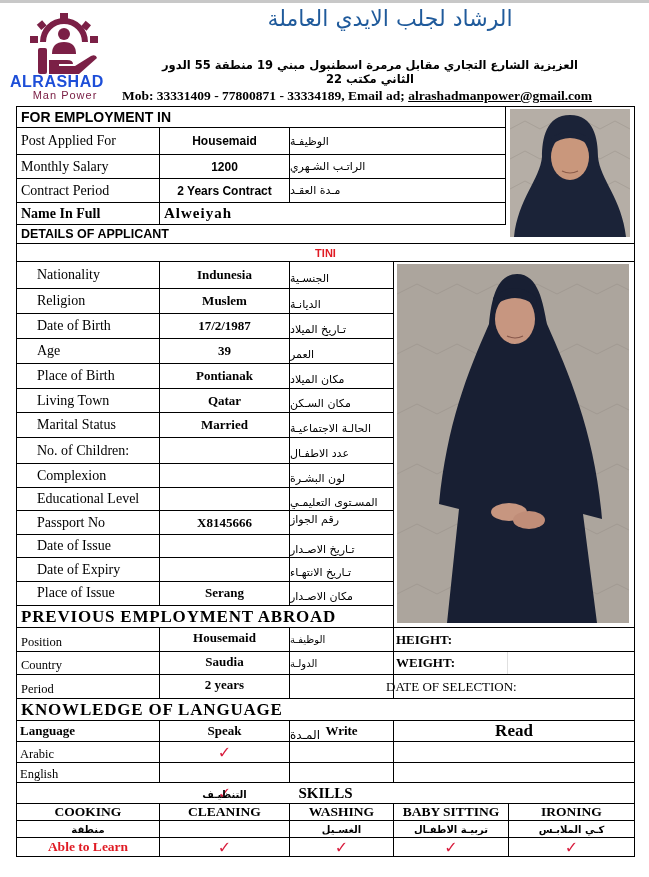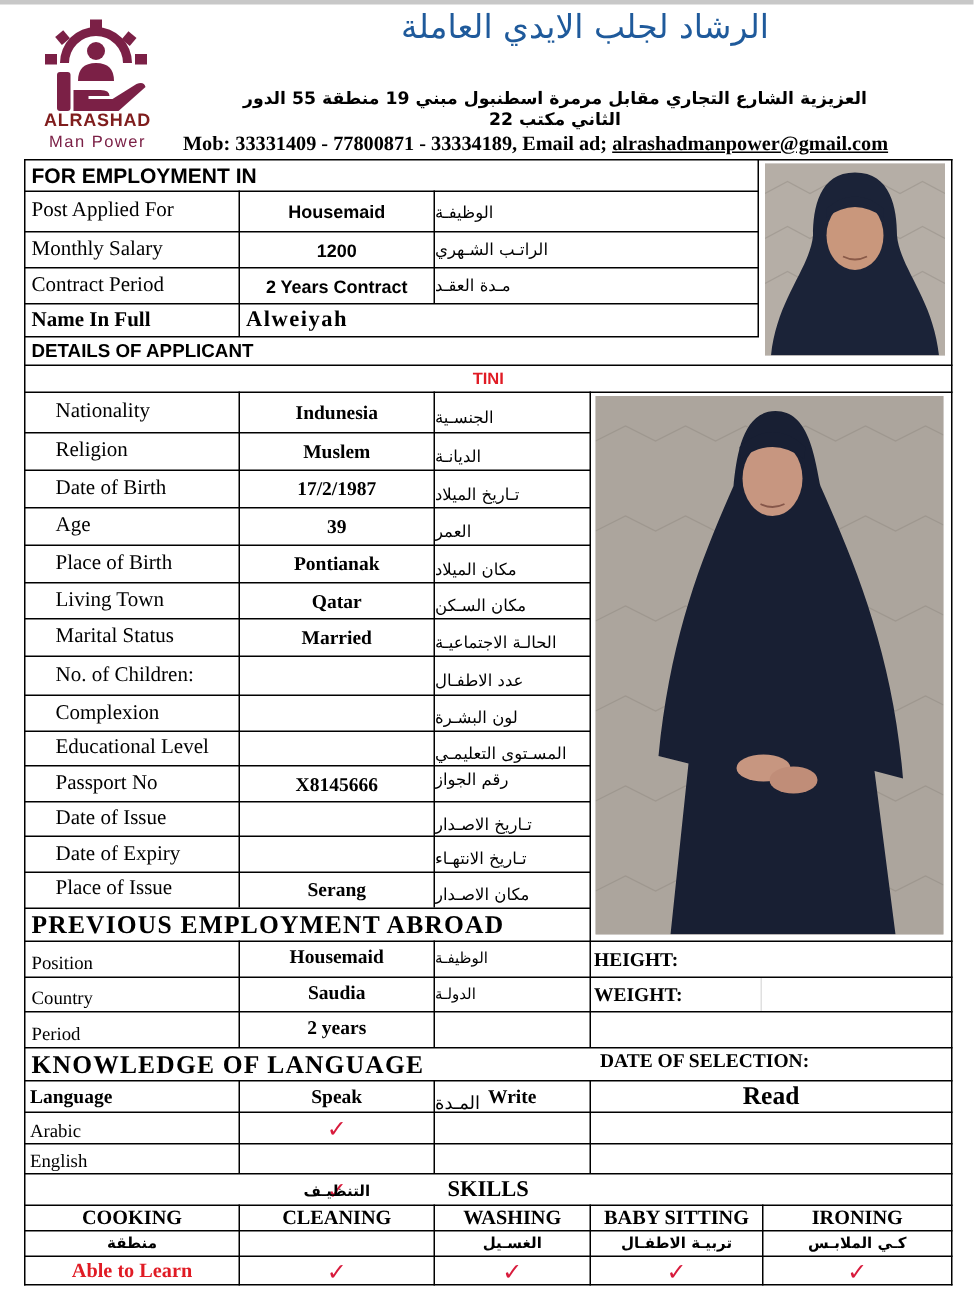--- a/index.html
+++ b/index.html
@@ -1,20 +1,20 @@
 <!DOCTYPE html>
 <html><head>
 <meta charset="utf-8">
 <style>
   html,body{margin:0;padding:0;background:#fff;}
   body{width:649px;height:877px;position:relative;overflow:hidden;font-family:"Liberation Serif",serif;color:#000;}
   .abs{position:absolute;}
   .topbar{left:0;top:0;width:649px;height:3px;background:#c8c8c8;}
   .logo{left:14px;top:12px;width:100px;height:90px;}
-  .logo-name{left:10px;top:73px;width:110px;text-align:center;font-family:"Liberation Sans",sans-serif;font-weight:bold;font-size:12px;color:#7f1d1d;letter-spacing:0.5px;}
+  .logo-name{left:10px;top:73px;width:110px;font-family:"Liberation Sans",sans-serif;font-weight:bold;font-size:16px;color:#1d4ed8;letter-spacing:0.5px;}
   .logo-sub{left:10px;top:89px;width:110px;text-align:center;font-family:"Liberation Sans",sans-serif;font-size:11px;color:#7b2046;letter-spacing:1px;}
   .ar-title{left:200px;top:6px;width:380px;text-align:center;font-family:"DejaVu Sans",sans-serif;font-size:22px;font-weight:normal;color:#1f5a9b;direction:rtl;}
   .ar-addr{left:150px;top:58px;width:440px;text-align:center;font-family:"DejaVu Sans",sans-serif;font-size:11.5px;font-weight:bold;direction:rtl;}
   .contact{left:122px;top:88px;width:520px;font-size:13.5px;font-weight:bold;white-space:nowrap;}
   .contact .email{text-decoration:underline;}
   .line{position:absolute;background:#000;}
   .cell{position:absolute;display:flex;align-items:center;box-sizing:border-box;overflow:hidden;white-space:nowrap;}
   .lbl{font-size:14px;padding-left:4px;}
   .lbl2{font-size:14px;padding-left:20px;}
   .val{justify-content:center;font-weight:bold;font-size:13px;}
@@ -227,21 +227,21 @@
 <div class="cell lbl" style="left:17px;top:652px;width:142px;height:22px;font-size:12.5px;align-items:flex-end;padding-bottom:1px;">Country</div>
 <div class="cell val" style="left:160px;top:652px;width:129px;height:22px;align-items:flex-start;padding-top:2px;">Saudia</div>
 <div class="cell ar" style="left:290px;top:652px;width:103px;height:22px;font-size:10px;">الدولـة</div>
 
 <div class="cell lbl" style="left:17px;top:675px;width:142px;height:23px;font-size:12.5px;align-items:flex-end;padding-bottom:1px;">Period</div>
 <div class="cell val" style="left:160px;top:675px;width:129px;height:23px;align-items:flex-start;padding-top:2px;">2 years</div>
 <div class="cell ar" style="left:290px;top:675px;width:103px;height:23px;font-size:12px;margin-top:48px;">المـدة</div>
 
 <div class="cell" style="left:396px;top:628px;width:238px;height:23px;font-weight:bold;font-size:13px;">HEIGHT:</div>
 <div class="cell" style="left:396px;top:652px;width:238px;height:22px;font-weight:bold;font-size:13px;">WEIGHT:</div>
-<div class="cell" style="left:400px;top:675px;width:238px;height:23px;font-weight:bold;font-size:13px;margin-top:20px;">DATE OF SELECTION:</div>
+<div class="cell" style="left:386px;top:675px;width:238px;height:23px;font-weight:normal;font-size:13px;">DATE OF SELECTION:</div>
 <div class="line" style="left:507px;top:652px;width:1px;height:22px;background:#e0e0e0;"></div>
 
 <div class="cell hdr-serif" style="left:17px;top:699px;width:617px;height:21px;">KNOWLEDGE OF LANGUAGE</div>
 <div class="cell" style="left:17px;top:721px;width:142px;height:20px;font-weight:bold;font-size:13px;padding-left:3px;">Language</div>
 <div class="cell skill" style="left:160px;top:721px;width:129px;height:20px;font-size:13px;">Speak</div>
 <div class="cell skill" style="left:290px;top:721px;width:103px;height:20px;font-size:13px;">Write</div>
 <div class="cell skill" style="left:394px;top:721px;width:240px;height:20px;font-size:17px;align-items:flex-start;">Read</div>
 
 <div class="cell" style="left:17px;top:742px;width:142px;height:20px;font-size:12.5px;padding-left:3px;align-items:flex-end;">Arabic</div>
 <div class="cell check" style="left:160px;top:742px;width:129px;height:20px;">✓</div>

